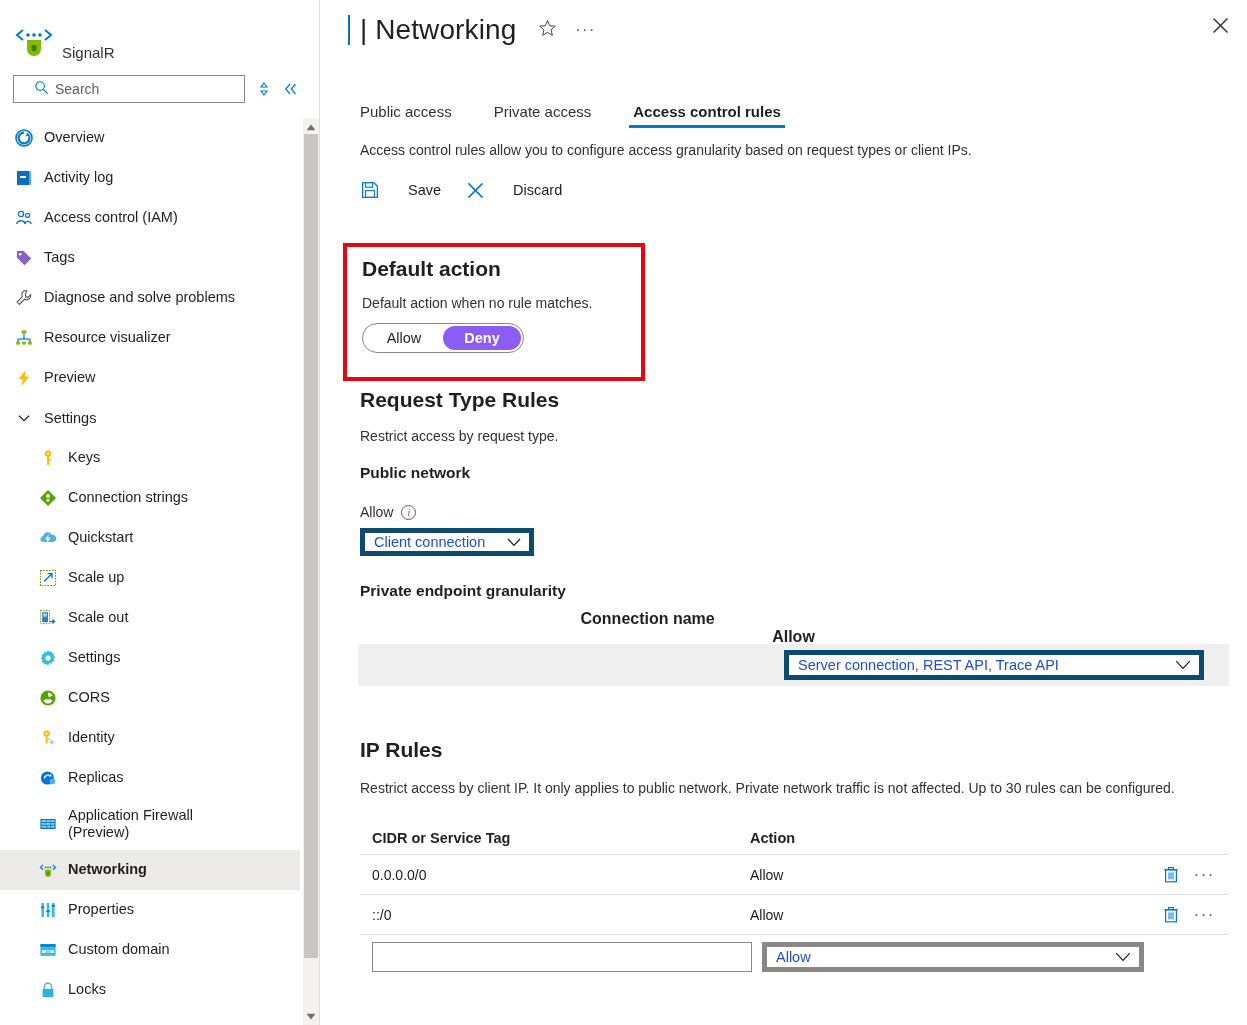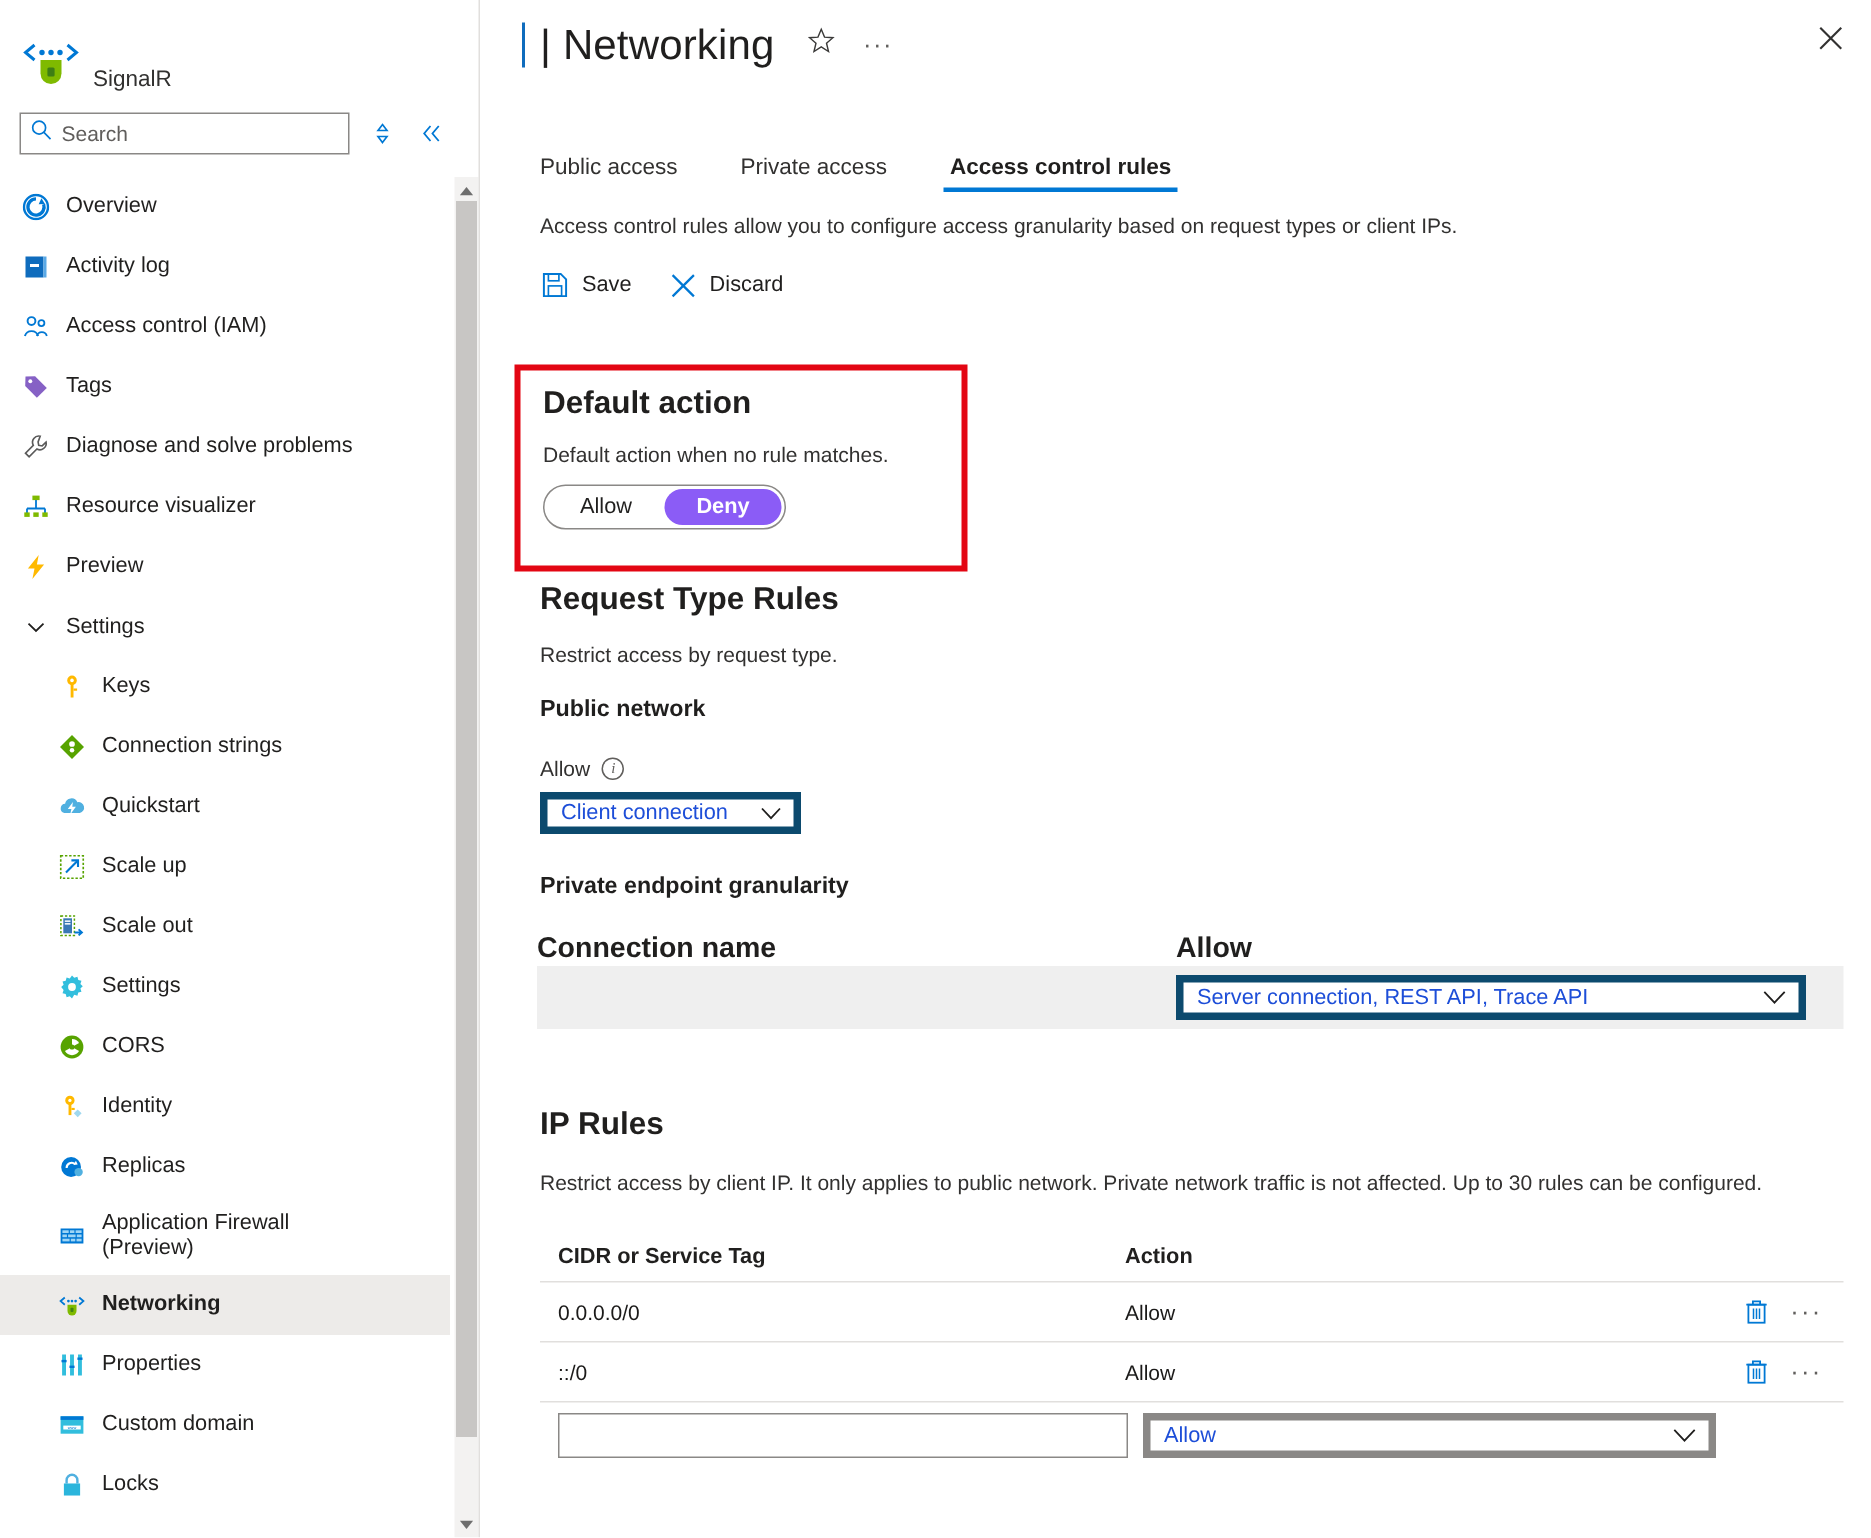--- a/index.html
+++ b/index.html
@@ -18,21 +18,21 @@
     position: absolute; left: 0; top: 0; width: 300px; height: 1025px;
     background: #fff;
   }
   .res-head { display: flex; align-items: center; padding: 12px 0 0 14px; height: 70px; }
   .res-icon { width: 40px; height: 40px; position: relative; flex: none; }
   .res-name { font-size: 15px; color: #323130; margin-left: 8px; margin-top: 22px; }
 
   .search-row { display:flex; align-items:center; padding: 0 0 0 13px; height: 38px; }
   .search-box {
     width: 232px; height: 28px; border: 1px solid #8a8886; background:#fff;
-    display:flex; align-items:center; padding: 0 6px; position: relative;
+    display:flex; align-items:center; padding: 0 20px; position: relative;
   }
   .search-box input {
     border: 0; outline: 0; font-size: 14px; font-family:"Liberation Sans", sans-serif;
     color:#605e5c; background: transparent; width: 180px; margin-left: 6px; padding:0;
   }
   .search-box input::placeholder { color: #605e5c; }
   .sort-btn { width: 26px; height: 26px; margin-left: 10px; display:flex; align-items:center; justify-content:center; cursor:pointer;}
   .collapse-btn { width: 26px; height: 26px; margin-left: 8px; display:flex; align-items:center; justify-content:center; cursor:pointer; color:#0078d4;}
 
   .navlist { position:absolute; left:0; top: 118px; width: 300px; height: 907px; overflow: hidden; }
@@ -75,21 +75,21 @@
   .tab.active { font-weight: 700; color:#201f1e; }
   .tab.active::after {
     content:""; position:absolute; left:-2px; right:-2px; bottom:0; height:3px; background:#0078d4;
   }
 
   .desc {
     font-size: 14px; color:#323130; padding-left: 40px; margin-top: 14px;
   }
 
   .cmdbar { display:flex; align-items:center; padding-left: 40px; margin-top: 16px; height: 32px; }
-  .cmd { display:flex; align-items:center; margin-right: 24px; cursor:pointer; font-size:14.5px; color:#201f1e;}
+  .cmd { display:flex; align-items:center; margin-right: 24px; cursor:pointer; font-size:14.5px; color:#201f1e;gap:20px;}
   .cmd .ci { width: 20px; height: 20px; margin-right: 8px; display:flex; align-items:center; justify-content:center;}
 
   
   .redbox {
     position: absolute; left: 343px; top: 243px; width: 302px; height: 138px;
     border: 4px solid #e30613;
   }
   .redbox-inner { padding: 10px 0 0 15px; }
   .sec-h1 { font-size: 21px; font-weight: 600; color:#201f1e; }
   .sec-sub { font-size: 14px; color:#323130; margin-top: 14px; }
@@ -117,21 +117,21 @@
 
   .dd {
     border: 5px solid #0c4a6e; background:#fff; height: 28px; display:flex; align-items:center;
     justify-content: space-between; padding: 0 8px 0 9px; font-size: 14.5px; color:#1d4ed8; cursor:pointer;
   }
   .dd.plain { border-color:#8a8886; }
   .chev-d { color:#201f1e; font-size: 13px; }
 
   
   .tbl { padding-left: 38px; padding-right: 18px; }
-  .tbl .thead { display:flex; font-size: 19px; font-weight: 700; color:#201f1e; height: 34px; align-items:flex-end; }
+  .tbl .thead { display:flex; font-size: 16px; font-weight: 700; color:#201f1e; height: 34px; align-items:center;flex-direction:column; }
   .pe-row { background:#efefef; height: 42px; display:flex; align-items:center; }
 
   .ipt { margin-left: 40px; margin-right: 18px; }
   .ipt .thead { display:flex; font-size:14.5px; font-weight:700; color:#201f1e; height:34px; align-items:center; border-bottom:1px solid #e1dfdd;}
   .ipt .row { display:flex; align-items:center; height: 40px; border-bottom:1px solid #e1dfdd; font-size:14px; }
   .col-cidr { width: 390px; padding-left: 12px; }
   .col-act  { width: 380px; }
   .row-actions { flex:1; display:flex; align-items:center; justify-content:flex-end; padding-right: 14px; gap: 14px;}
   .tr-icon { cursor:pointer; width:18px; height:18px; display:flex; align-items:center;justify-content:center;}
   .dots-icon { cursor:pointer; color:#605e5c; font-size:17px; letter-spacing:1.5px; line-height:10px;}

